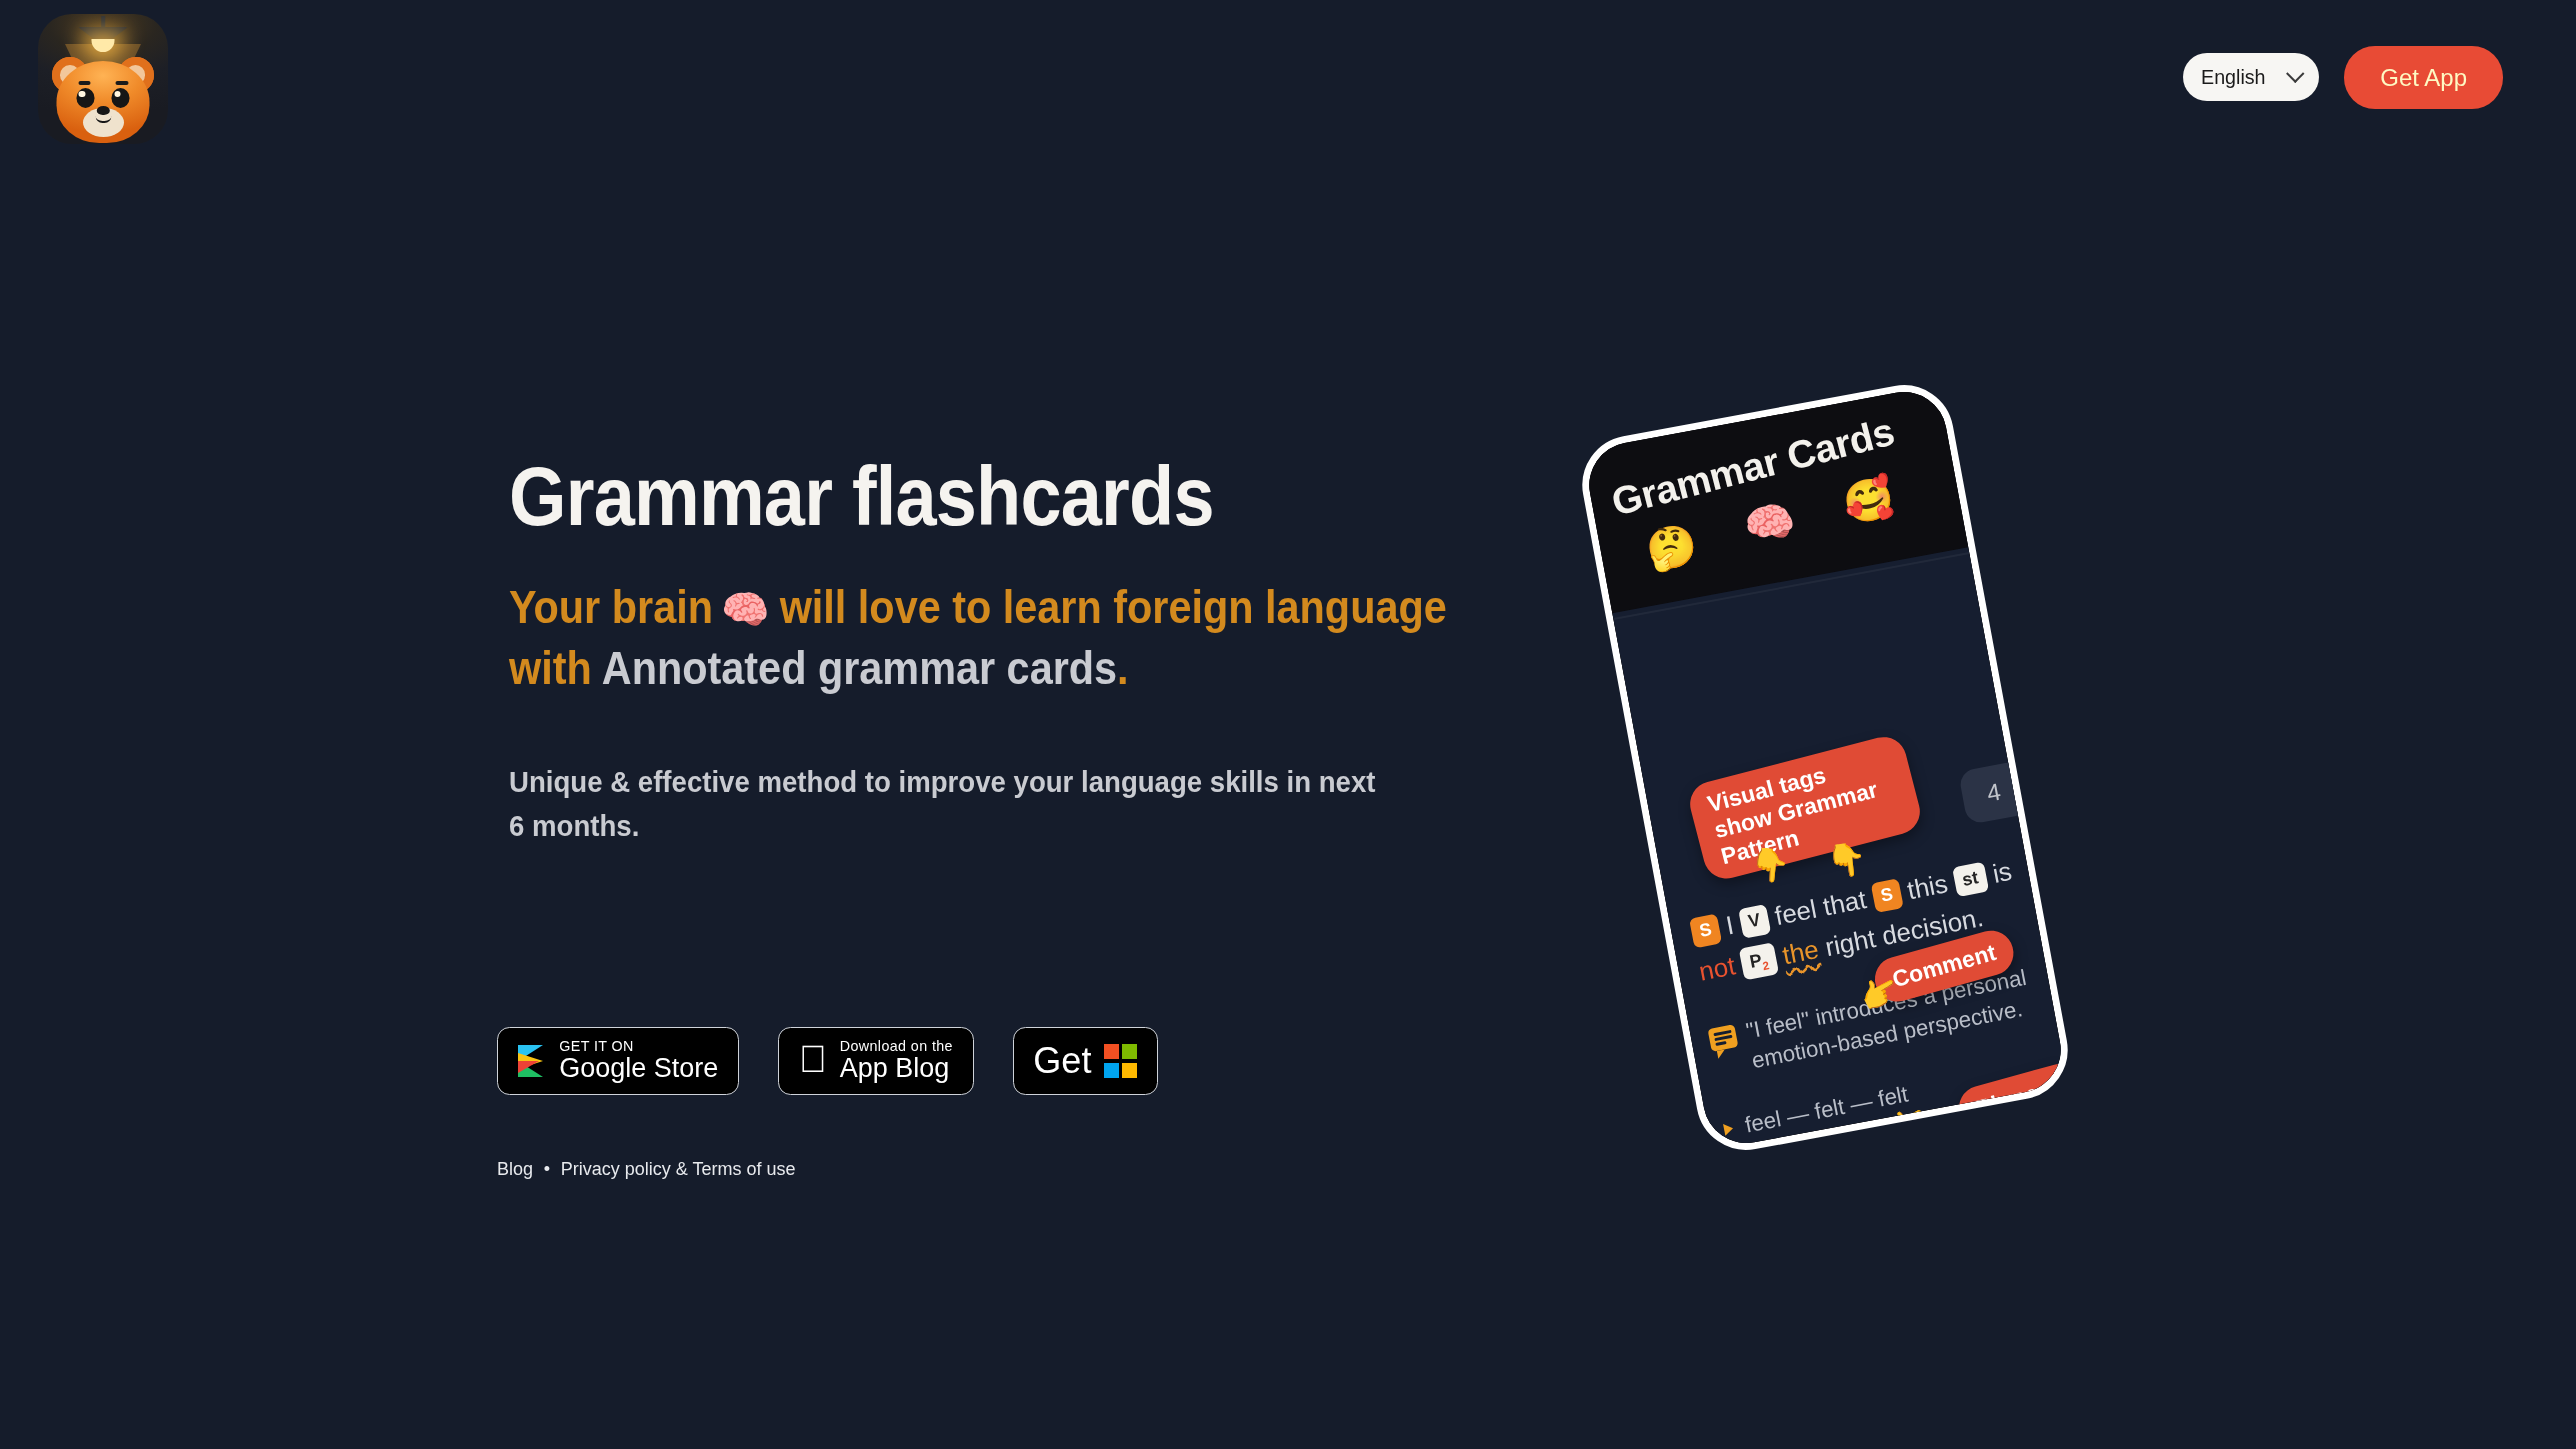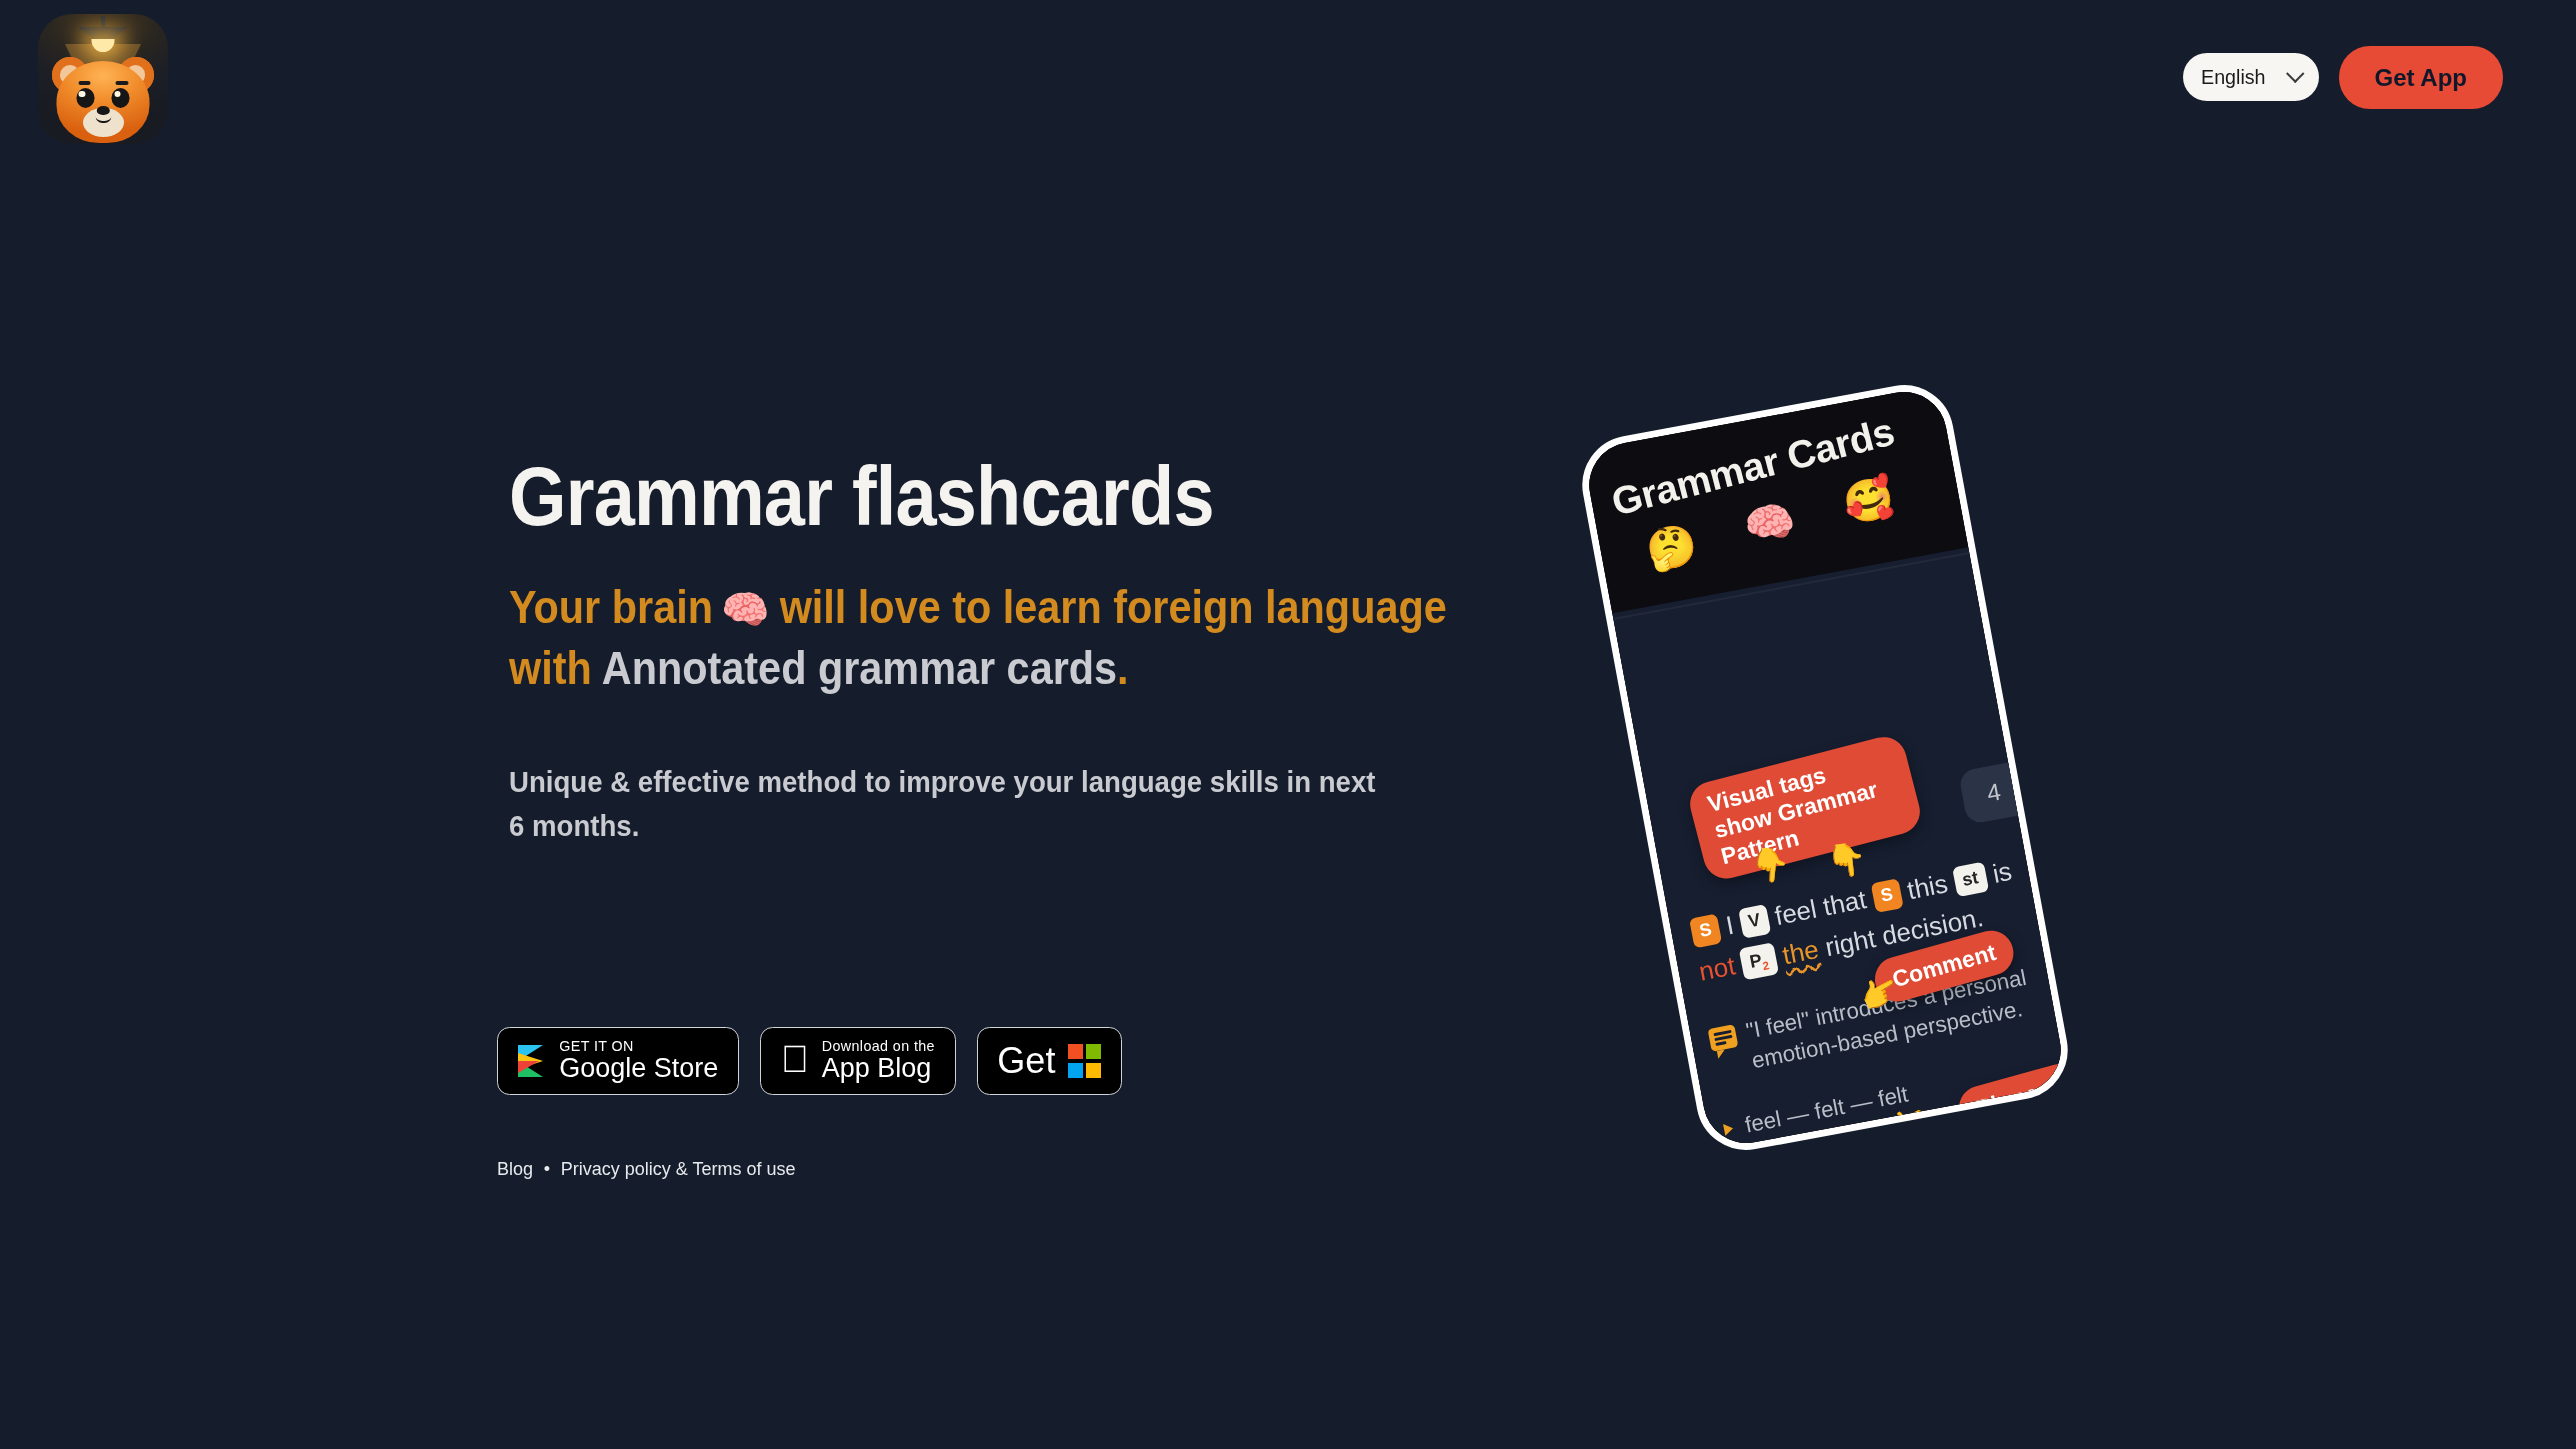--- a/index.html
+++ b/index.html
@@ -59,22 +59,22 @@
     width: 136px; height: 48px; border-radius: 24px;
     background: #f7f6f3; border: none; color: #1a1a1a;
     font-family: "Liberation Sans", sans-serif; font-size: 19.7px;
     padding: 0 18px; display: flex; align-items: center; justify-content: space-between;
     cursor: pointer;
   }
   .lang-select .chev { width: 12.5px; height: 12.5px; border-right: 2.3px solid #3a3a3a; border-bottom: 2.3px solid #3a3a3a; transform: rotate(45deg) translate(-2.7px,-2.7px); }
   .get-app-btn {
     position: absolute; right: 73px; top: 46px;
     height: 63px; padding: 0 36px; border-radius: 31px; border: none;
-    background: #e84b35; color: #0f172a;
-    font-family: "Liberation Sans", sans-serif; font-size: 24px; font-weight: bold;
+    background: #e84b35; color: #fef9c3;
+    font-family: "Liberation Sans", sans-serif; font-size: 24px; font-weight: normal;
     cursor: pointer; display: flex; align-items: center;
   }
 
   
   .hero { position: absolute; left: 509px; top: 454px; width: 984px; }
   .h1 {
     font-size: 84px; font-weight: bold; color: #f5f3ef;
     letter-spacing: -0.9px; line-height: 1.0;
     transform: scaleX(.88); transform-origin: left center;
   }
@@ -84,21 +84,21 @@
   }
   .h2 .light { color: #c9cbd1; }
   .h2 .dot { color: #d38a1e; }
   .h2 .brain { display:inline-block; font-size:39px; transform: scaleX(1.111); }
   .sub {
     margin-top: 61px; font-size: 30px; font-weight: bold; line-height: 1.45;
     color: #c9cbd1; transform: scaleX(.92); transform-origin: left center; width: 948px;
   }
 
   
-  .badges { position: absolute; left: 497px; top: 1027px; display: flex; gap: 21px; }
+  .badges { position: absolute; left: 497px; top: 1027px; display: flex; gap: 39px; }
   .badge {
     background: #000; border: 1.8px solid #cfd3da; border-radius: 12.5px;
     height: 68px; display: flex; align-items: center; gap: 12.5px; padding: 0 19.7px; cursor: pointer;
   }
   .gp-wrap { position:relative; width:29px; height:32px; }
   .gp-wrap span { position:absolute; left:0; width:0; height:0; }
   .gp-a { top:0; border-top:0 solid transparent; border-bottom:16px solid transparent; border-left:25px solid #2ac3f2; }
   .gp-b { bottom:0; border-top:16px solid transparent; border-bottom:0 solid transparent; border-left:25px solid #1fbf63; }
   .gp-c { top:8px; border-top:8px solid transparent; border-bottom:8px solid transparent; border-left:25px solid #f9c412; left:3.6px; }
   .gp-d { top:16px; border-top:0 solid transparent; border-bottom:12.5px solid transparent; border-left:21.5px solid #ee4236; }

